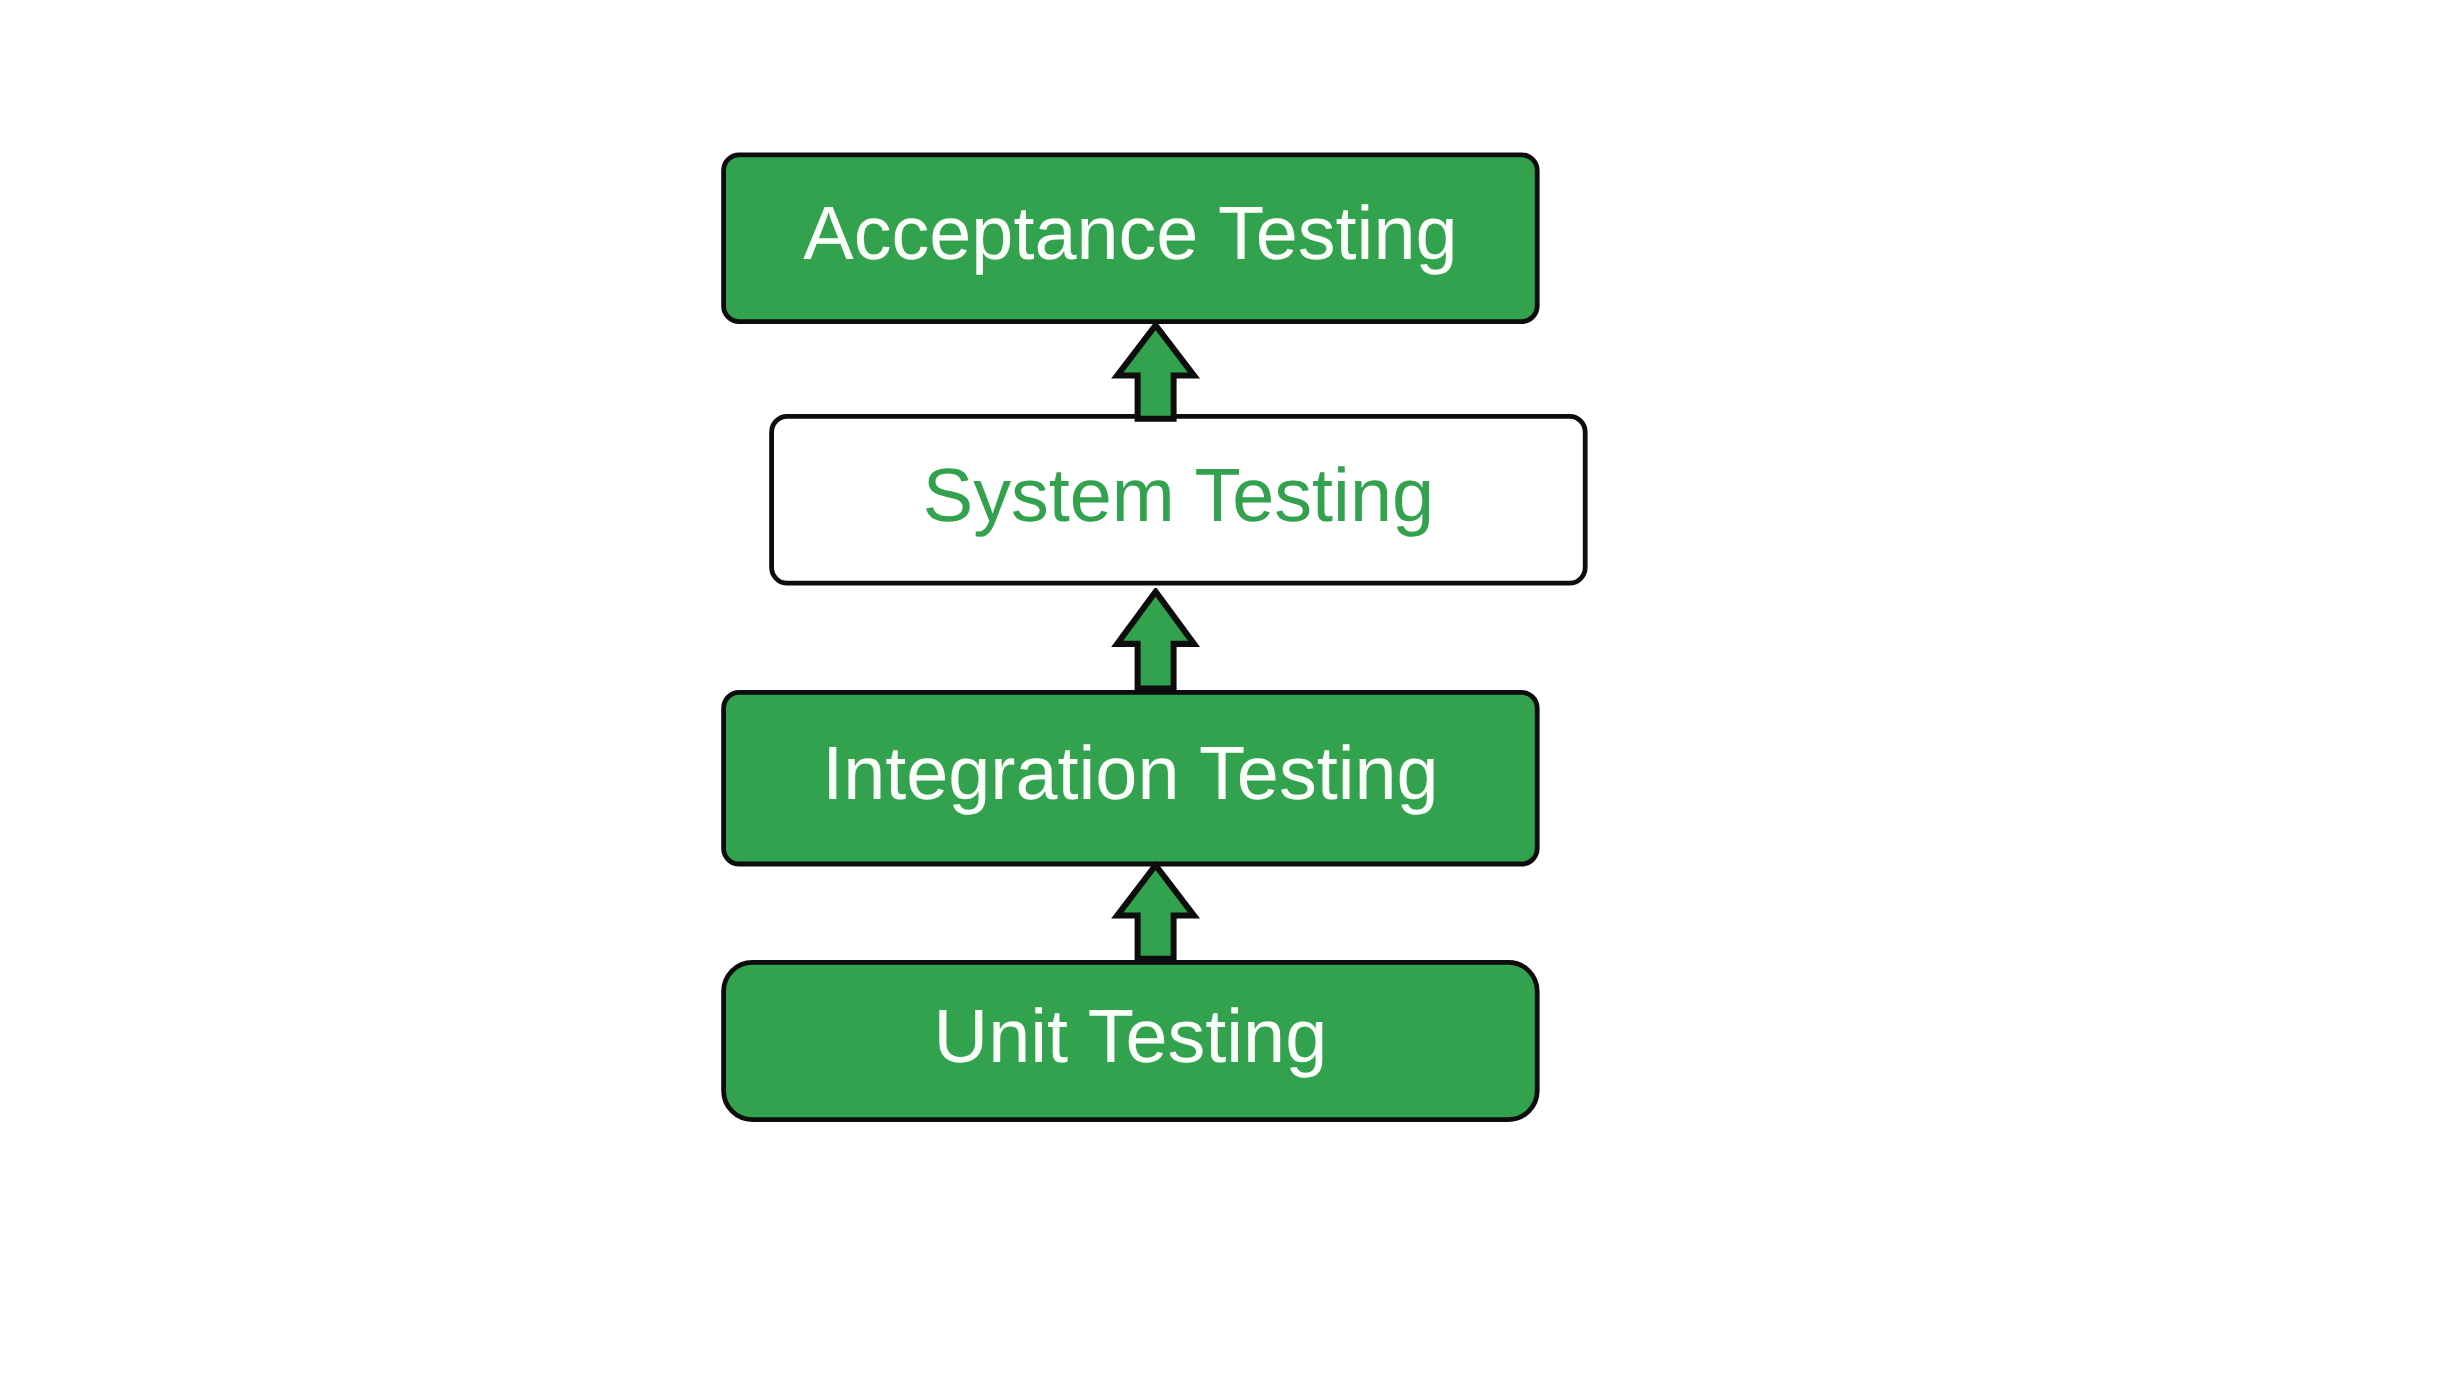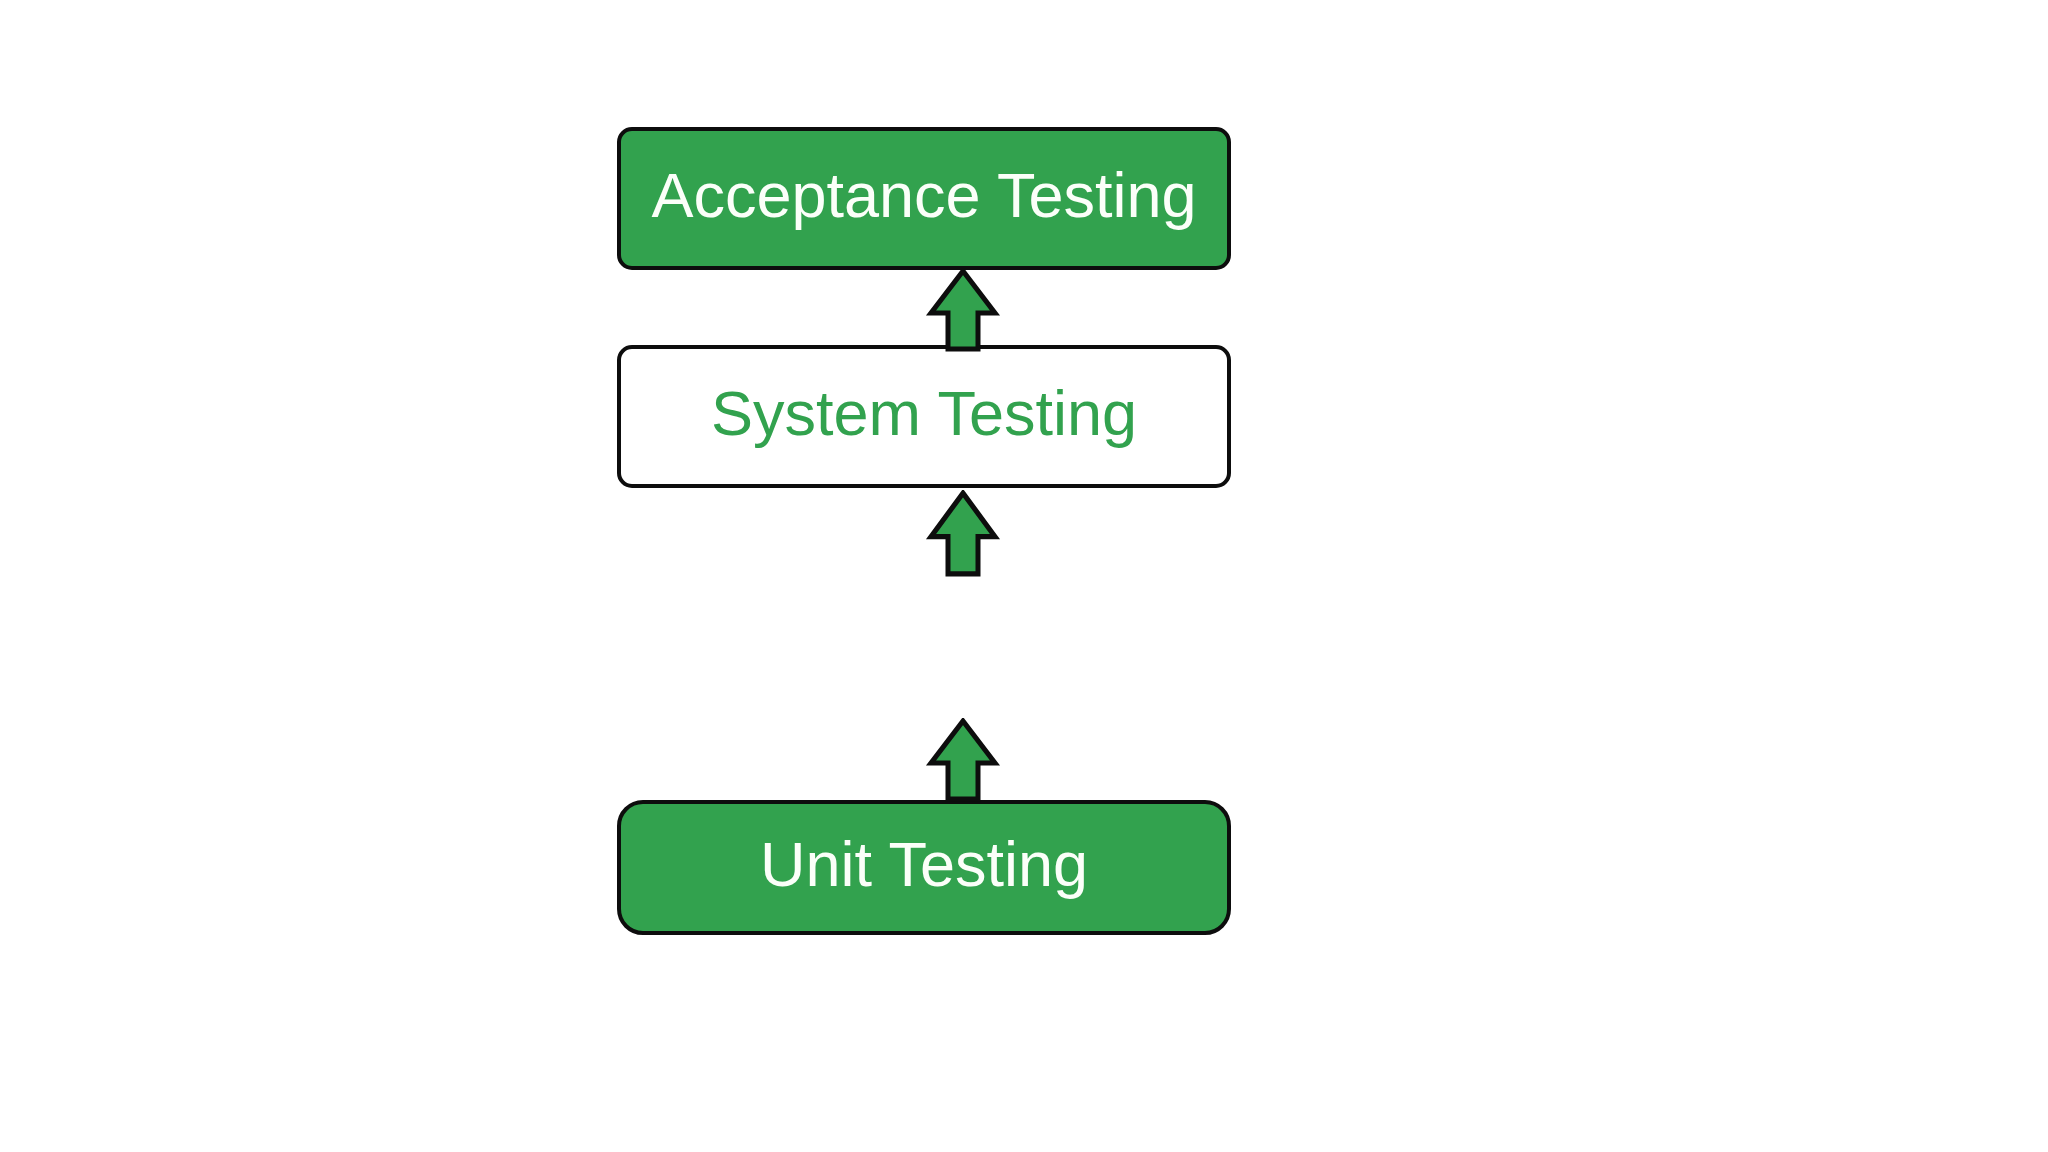--- a/index.html
+++ b/index.html
@@ -10,22 +10,22 @@
   .canvas {
     position: relative;
     width: 2048px;
     height: 1152px;
     background: #ffffff;
     overflow: hidden;
     font-family: "Liberation Sans", sans-serif;
   }
   .level-box {
     position: absolute;
-    left: 617px;
-    width: 614px;
+    left: 601px;
+    width: 682px;
     border: 4px solid #0d0d0d;
     border-radius: 15px;
     box-sizing: border-box;
     display: flex;
     align-items: center;
     justify-content: center;
     z-index: 1;
   }
   .level-box .box-label {
     font-size: 63px;
@@ -35,20 +35,21 @@
     padding-bottom: 6px;
   }
   .level-box.filled {
     background: #32a24e;
   }
   .level-box.filled .box-label {
     color: #fbfff9;
   }
   .level-box.outline {
     background: #ffffff;
+    margin-left: 40px;
   }
   .level-box.outline .box-label {
     color: #32a24e;
   }
   .box-acceptance { top: 127px; height: 143px; }
   .box-system     { top: 345px; height: 143px; }
   .box-integration{ top: 575px; height: 147px; }
   .box-unit       { top: 800px; height: 135px; border-radius: 26px; }
 
   .up-arrow {
@@ -75,20 +76,23 @@
   </svg>
 
   <div class="level-box outline box-system">
     <span class="box-label">System Testing</span>
   </div>
 
   <svg class="up-arrow arrow-2" viewBox="0 0 80 84" preserveAspectRatio="none">
     <polygon points="40,3 72,45 55,45 55,81 25,81 25,45 8,45" fill="#32a24e" stroke="#0d0d0d" stroke-width="5" stroke-linejoin="miter"></polygon>
   </svg>
 
+  <div class="level-box filled box-integration">
+    <span class="box-label">Integration Testing</span>
+  </div>
 
   <svg class="up-arrow arrow-3" viewBox="0 0 80 84" preserveAspectRatio="none">
     <polygon points="40,3 72,45 55,45 55,81 25,81 25,45 8,45" fill="#32a24e" stroke="#0d0d0d" stroke-width="5" stroke-linejoin="miter"></polygon>
   </svg>
 
   <div class="level-box filled box-unit">
     <span class="box-label">Unit Testing</span>
   </div>
 
 </div>

